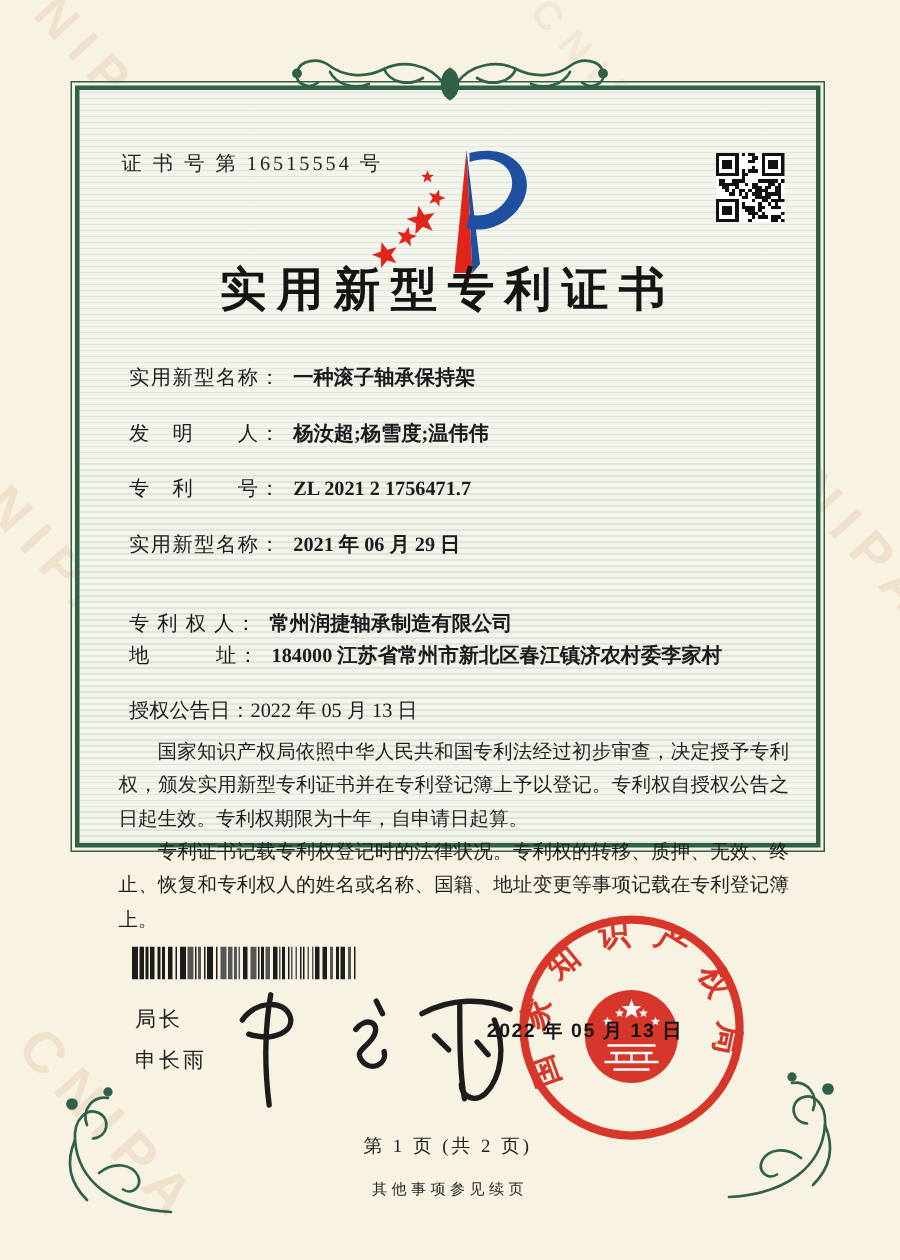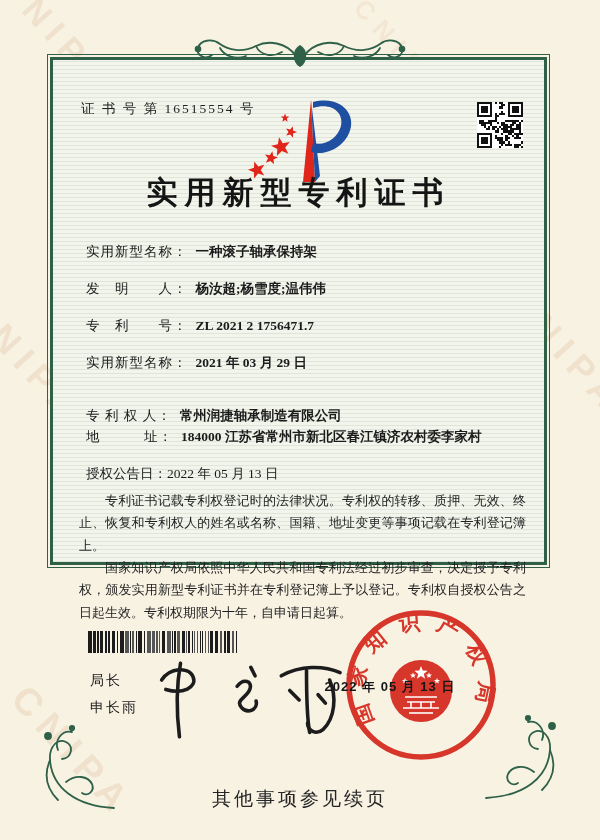--- a/index.html
+++ b/index.html
@@ -63,21 +63,21 @@
     position:absolute;left:300px;top:678px;width:180px;text-align:center;
     font-family:"Liberation Sans","DejaVu Sans",sans-serif;
     font-size:13px;font-weight:bold;letter-spacing:1px;color:#161616;z-index:3;
   }
   .footer-page{
     position:absolute;left:0;top:696px;width:100%;text-align:center;
     font-size:12.5px;letter-spacing:2px;color:#222;
   }
   .cont-note{
     position:absolute;left:0;top:786px;width:100%;text-align:center;
-    font-size:19px;letter-spacing:3px;color:#262626;z-index:2;
+    font-size:10px;letter-spacing:3px;color:#262626;z-index:2;
   }
 </style>
 </head>
 <body>
 
 <div class="wm" style="left:-18px;top:14px;font-size:34px;">CNIPA</div>
 <div class="wm" style="left:338px;top:34px;font-size:26px;color:rgba(208,160,116,0.13);">CNIPA</div>
 <div class="wm" style="left:488px;top:330px;font-size:36px;">CNIPA</div>
 <div class="wm" style="left:-52px;top:340px;font-size:36px;">CNIPA</div>
 <div class="wm" style="left:-8px;top:730px;font-size:38px;">CNIPA</div>
@@ -268,31 +268,31 @@
       <rect x="18" y="20" width="1" height="1" fill="#111"></rect>
       <rect x="20" y="20" width="1" height="1" fill="#111"></rect>
     </svg>
 
   <div class="title">实用新型专利证书</div>
 
   <div class="fields">
     <div class="frow" style="top:0px;"><span class="lbl">实用新型名称：</span><span class="val">一种滚子轴承保持架</span></div>
     <div class="frow" style="top:37px;text-align:right;"><span class="lbl">发　明　　人：</span><span class="val">杨汝超;杨雪度;温伟伟</span></div>
     <div class="frow" style="top:74px;"><span class="lbl">专　利　　号：</span><span class="val">ZL 2021 2 1756471.7</span></div>
-    <div class="frow" style="top:111px;"><span class="lbl">实用新型名称：</span><span class="val">2021 年 03 月 29 日</span></div>
+    <div class="frow" style="top:111px;"><span class="lbl">实用新型名称：</span><span class="val">2021 年 06 月 29 日</span></div>
     <div class="frow" style="top:164px;"><span class="lbl">专 利 权 人：</span><span class="val">常州润捷轴承制造有限公司</span></div>
     <div class="frow" style="top:185px;"><span class="lbl">地　　　址：</span><span class="val">184000 江苏省常州市新北区春江镇济农村委李家村</span></div>
     <div class="frow2">
       <span><span class="lbl">授权公告日：</span><span class="val">2022 年 05 月 13 日</span></span>
     </div>
   </div>
 
   <div class="paras">
+    <p>国家知识产权局依照中华人民共和国专利法经过初步审查，决定授予专利权，颁发实用新型专利证书并在专利登记簿上予以登记。专利权自授权公告之日起生效。专利权期限为十年，自申请日起算。</p>
     <p>专利证书记载专利权登记时的法律状况。专利权的转移、质押、无效、终止、恢复和专利权人的姓名或名称、国籍、地址变更等事项记载在专利登记簿上。</p>
-    <p>国家知识产权局依照中华人民共和国专利法经过初步审查，决定授予专利权，颁发实用新型专利证书并在专利登记簿上予以登记。专利权自授权公告之日起生效。专利权期限为十年，自申请日起算。</p>
   </div>
 
   <svg class="barcode" id="barcode" viewBox="0 0 156 22" preserveAspectRatio="none">
       <rect x="0" y="0" width="4" height="22" fill="#1c1c1c"></rect>
       <rect x="5" y="0" width="3" height="22" fill="#1c1c1c"></rect>
       <rect x="9" y="0" width="2" height="22" fill="#1c1c1c"></rect>
       <rect x="12" y="0" width="3" height="22" fill="#1c1c1c"></rect>
       <rect x="17" y="0" width="2" height="22" fill="#1c1c1c"></rect>
       <rect x="20" y="0" width="2" height="22" fill="#1c1c1c"></rect>
       <rect x="24" y="0" width="3" height="22" fill="#1c1c1c"></rect>
@@ -369,17 +369,18 @@
           </g>
         <g stroke="#ffffff" fill="none" stroke-width="1.6">
           <path d="M64 92 h32 M66 97 h28 M62 103 h36"></path>
           <path d="M70 97 v6 M80 97 v6 M90 97 v6"></path>
           <path d="M68 108 h24"></path>
         </g>
       </g>
     </g>
   </svg>
 
+  <div class="footer-page">第 1 页 (共 2 页)</div>
 </div>
 
 <div class="seal-date">2022 年 05 月 13 日</div>
 
 <div class="cont-note">其他事项参见续页</div>
 
 </body></html>

